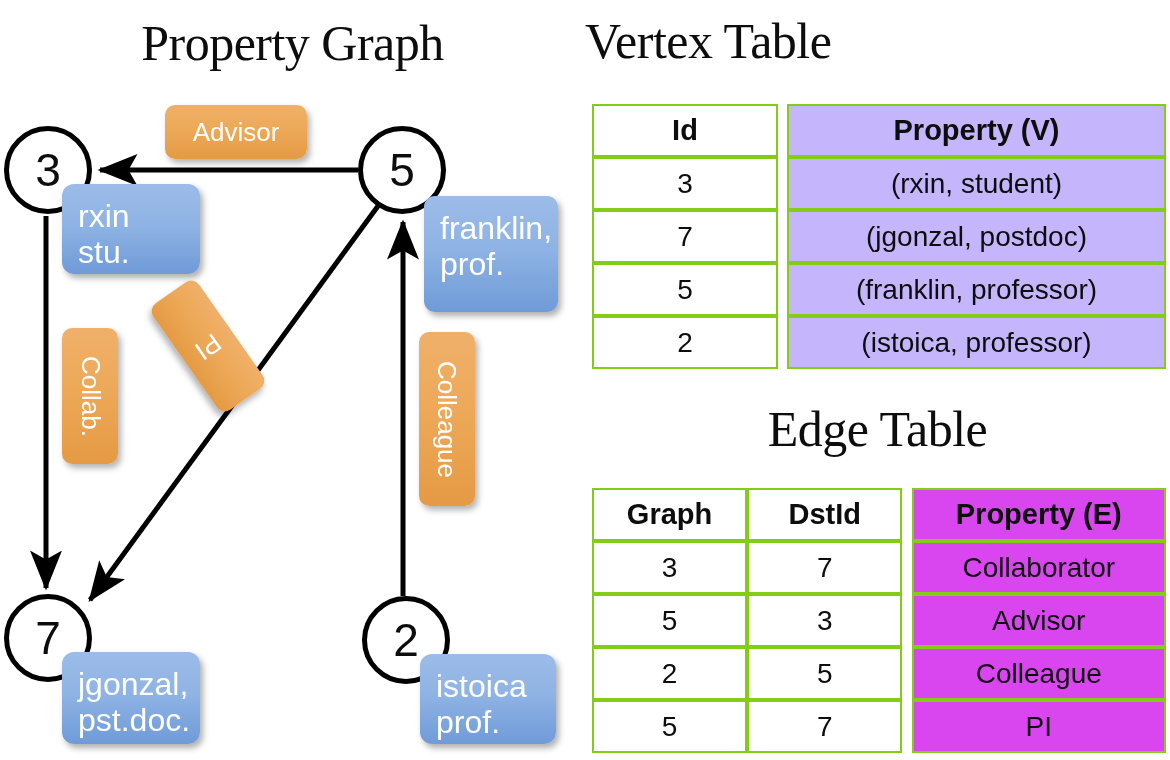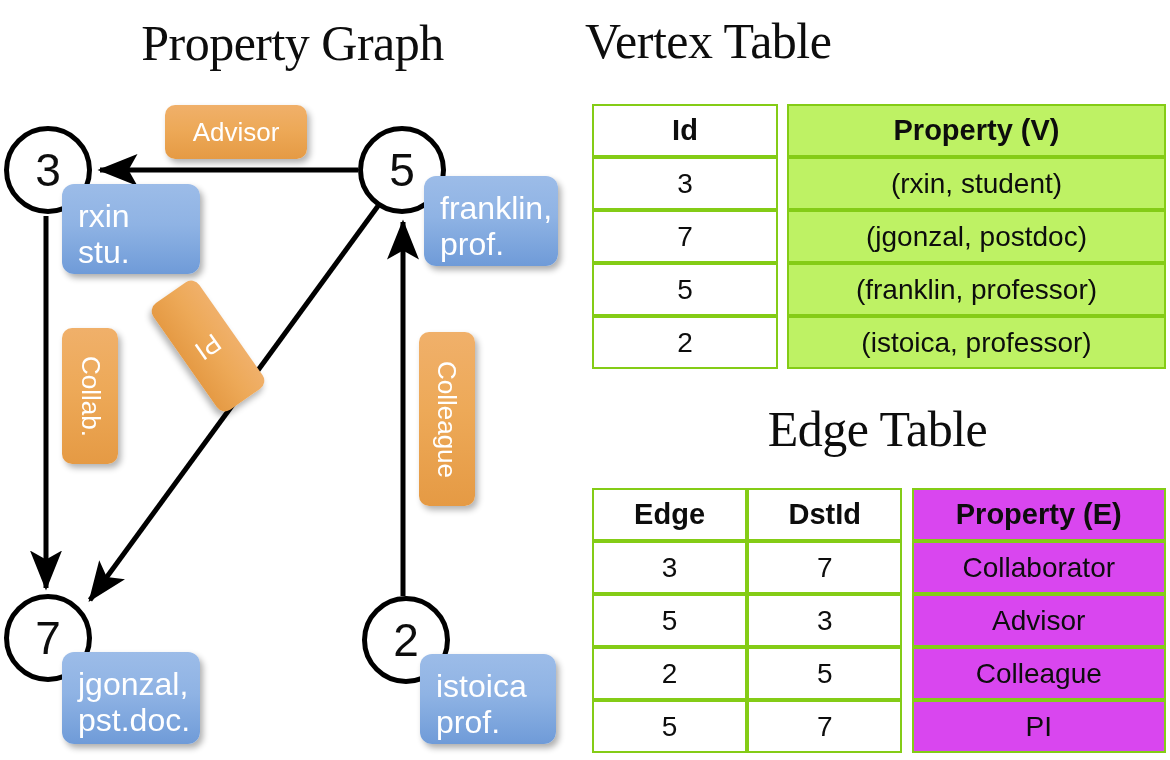--- a/index.html
+++ b/index.html
@@ -89,21 +89,21 @@
     font-family: "Liberation Sans", sans-serif;
     font-weight: 400;
     font-size: 32px;
     line-height: 36px;
     box-sizing: border-box;
     padding: 14px 0 0 16px;
     z-index: 7;
     white-space: pre-line;
   }
   #prop-rxin      { left: 62px;  top: 184px; width: 138px; height: 90px; }
-  #prop-franklin  { left: 424px; top: 176px; width: 134px; height: 90px; }
+  #prop-franklin  { left: 424px; top: 196px; width: 134px; height: 116px; border-radius: 11px; }
   #prop-jgonzal   { left: 62px;  top: 652px; width: 138px; height: 92px; }
   #prop-istoica   { left: 420px; top: 654px; width: 136px; height: 90px; }
 
   
   .edge-label {
     position: absolute;
     border-radius: 10px;
     background: linear-gradient(to bottom, #f0b06a 0%, #eda958 45%, #e59a44 100%);
     box-shadow: 3px 4px 6px rgba(0,0,0,0.30);
     color: #ffffff;
@@ -171,21 +171,21 @@
   }
 
   
   #vertex-table {
     left: 592px; top: 104px; width: 574px;
   }
   #vertex-table td.id-cell, #vertex-table th.id-cell {
     width: 186px; height: 53px; background: #ffffff;
   }
   #vertex-table td.prop-cell, #vertex-table th.prop-cell {
-    width: 379px; height: 53px; background: #bef264;
+    width: 379px; height: 53px; background: #c4b5fd;
   }
 
   
   #edge-table {
     left: 592px; top: 488px; width: 574px;
   }
   #edge-table td.src-cell, #edge-table th.src-cell,
   #edge-table td.dst-cell, #edge-table th.dst-cell {
     width: 150px; height: 53px; background: #ffffff;
   }
@@ -295,21 +295,21 @@
       <td class="prop-cell">(istoica, professor)</td>
     </tr>
   </tbody>
 </table>
 
 <div class="title" id="title-edge-table">Edge Table</div>
 
 <table class="data-table" id="edge-table">
   <thead>
     <tr>
-      <th class="src-cell">Edge</th>
+      <th class="src-cell">Graph</th>
       <th class="dst-cell">DstId</th>
       <th class="spacer-col"></th>
       <th class="eprop-cell">Property (E)</th>
     </tr>
   </thead>
   <tbody>
     <tr>
       <td class="src-cell">3</td>
       <td class="dst-cell">7</td>
       <td class="spacer-col"></td>

